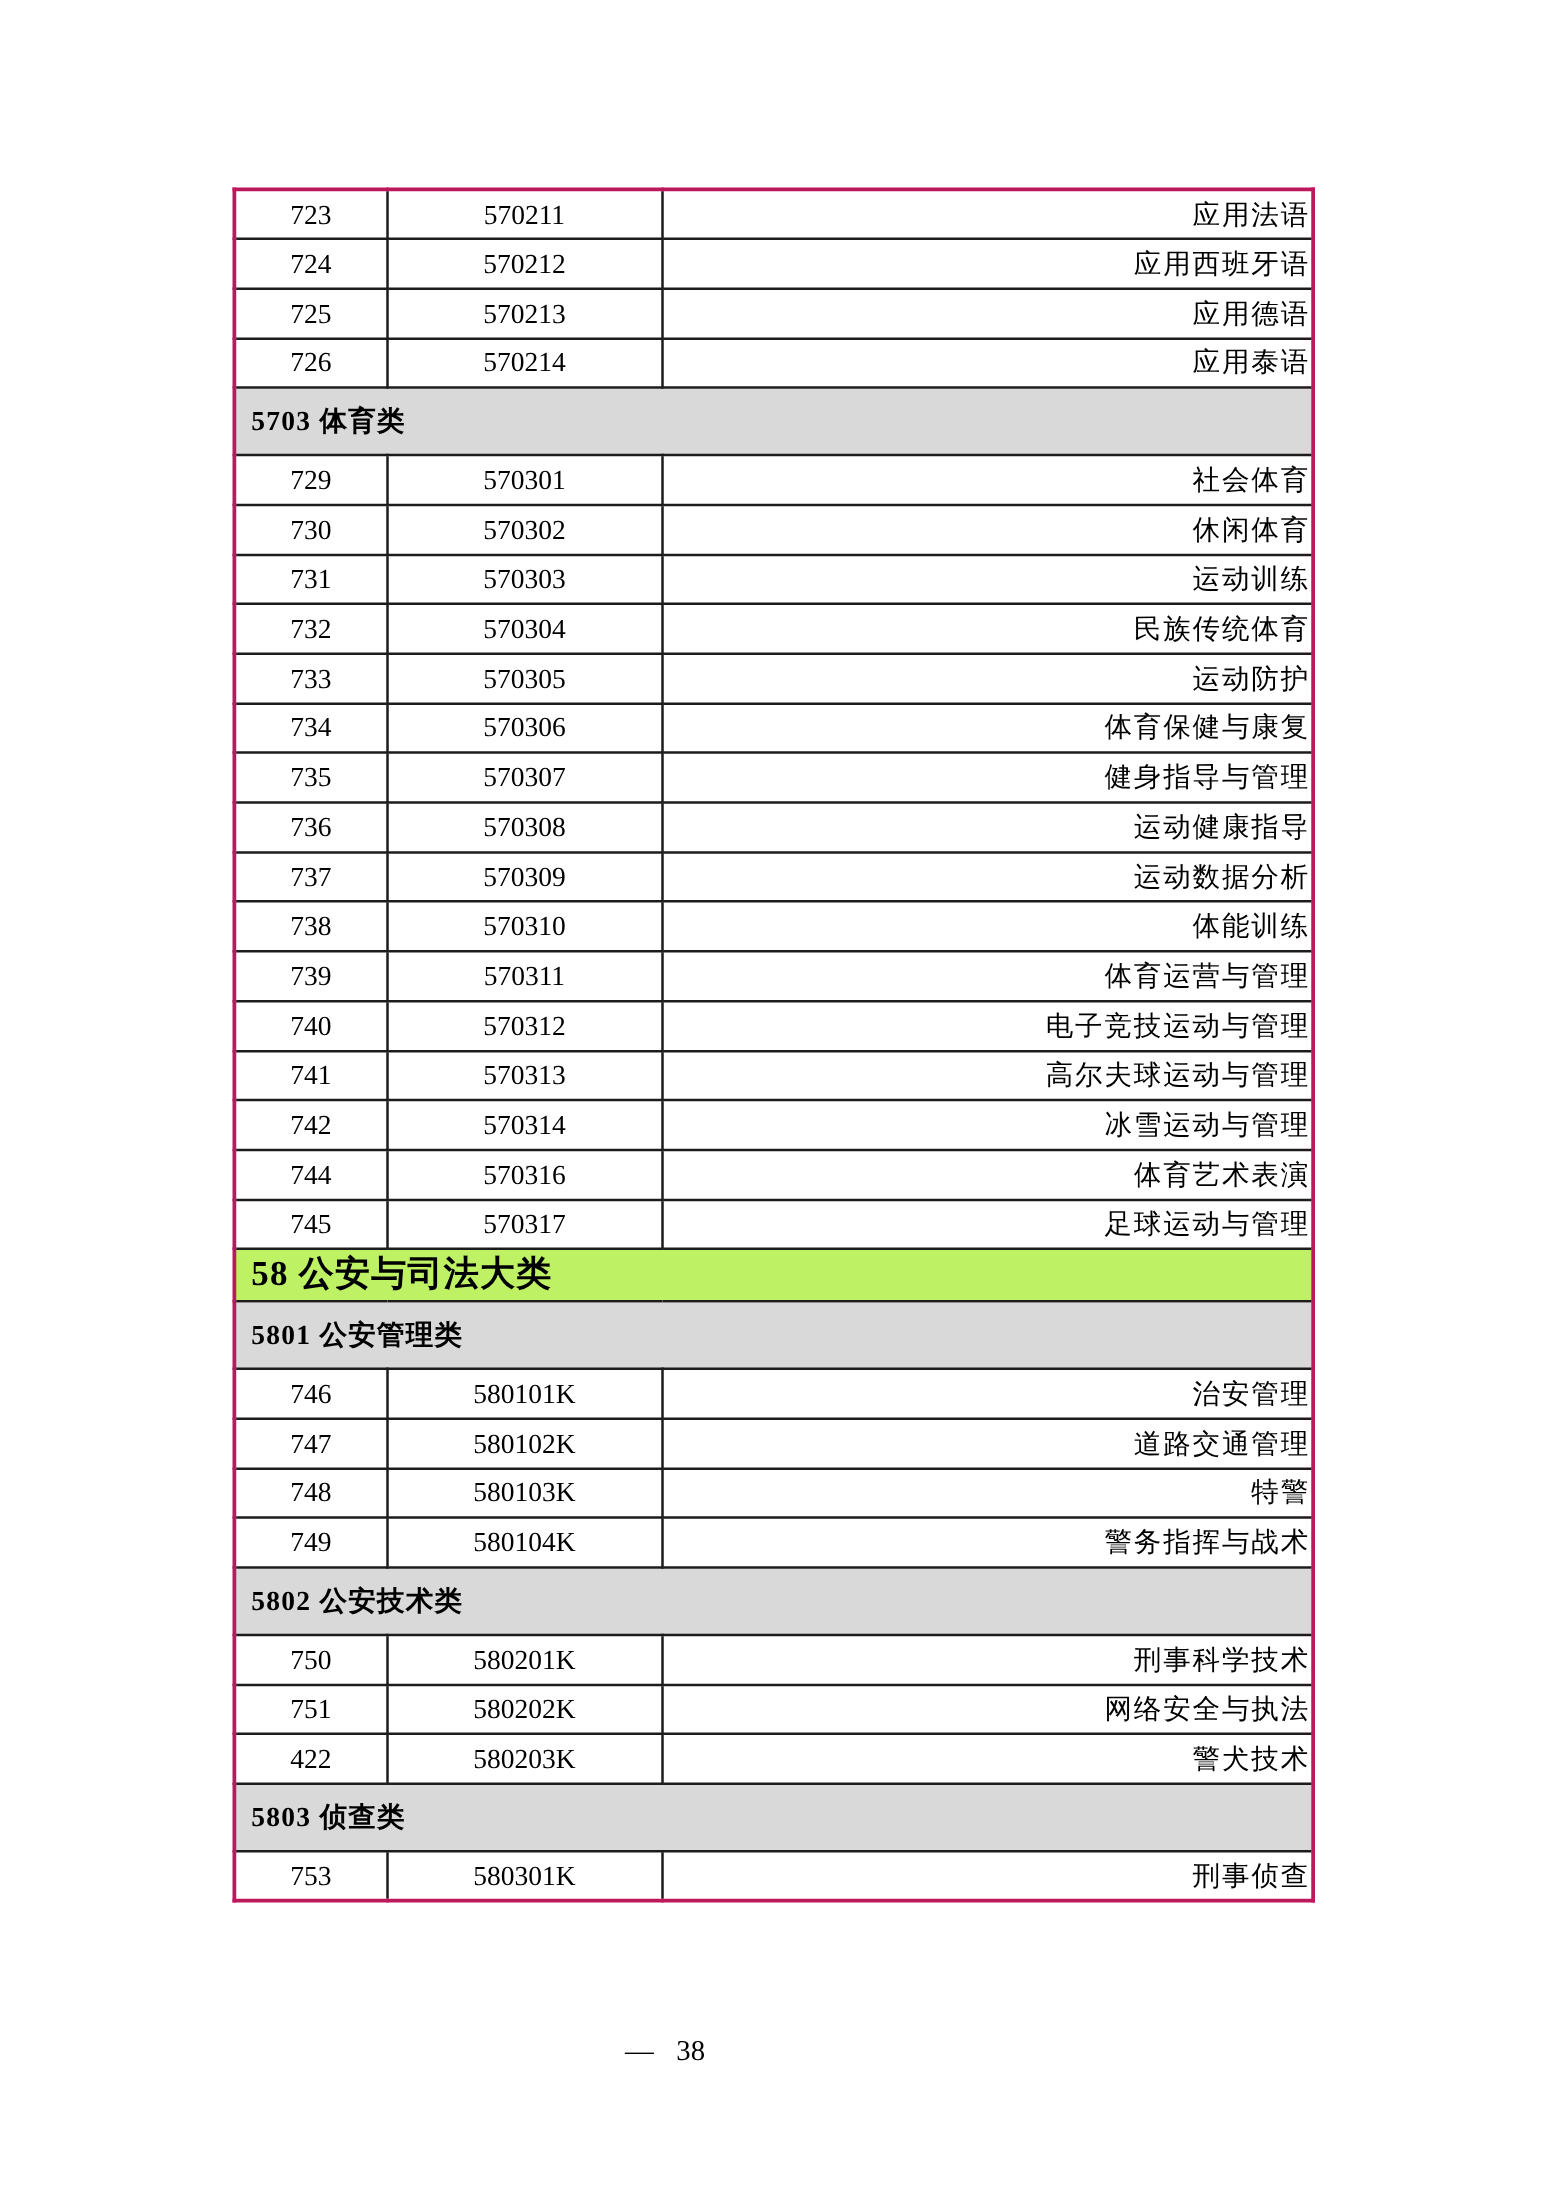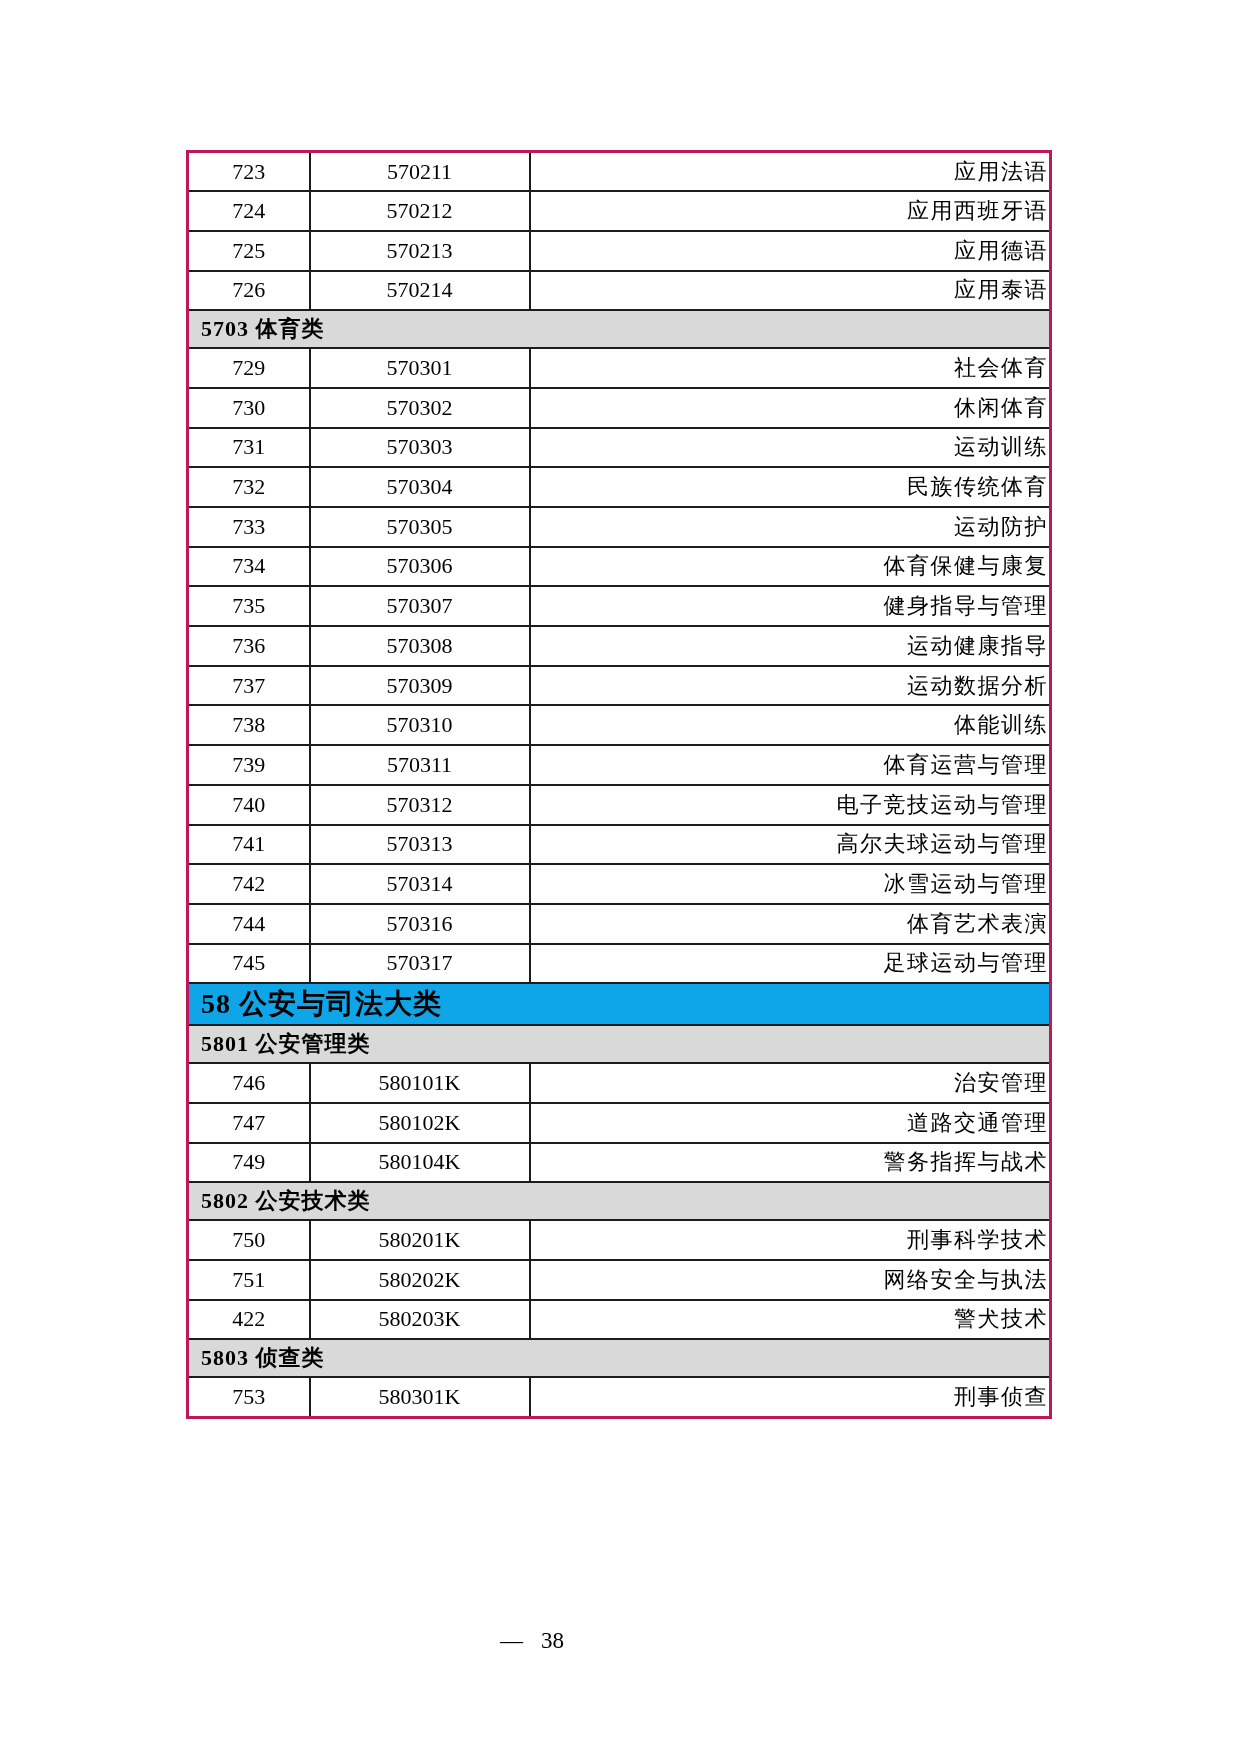--- a/index.html
+++ b/index.html
@@ -34,30 +34,30 @@
     vertical-align: middle;
     font-size: 22px;
     line-height: 1.1;
     overflow: hidden;
     white-space: nowrap;
   }
   tr.data-row td { height: 39.7px; background: #ffffff; }
   td.seq-cell, td.code-cell { text-align: center; }
   td.major-name-cell { text-align: right; padding-left: 12px; letter-spacing: 1.5px; }
   tr.section-row td {
-    height: 38px;
+    height: 54px;
     background: #d9d9d9;
     font-weight: bold;
     padding-left: 12px;
     letter-spacing: 1px;
     font-size: 22px;
   }
   tr.category-row td {
     height: 42px;
-    background: #0ea5e9;
+    background: #bef264;
     font-weight: bold;
     padding-left: 12px;
     letter-spacing: 1px;
     font-size: 28px;
   }
   .page-footer {
     position: absolute;
     top: 1628px;
     left: 0;
     width: 1064px;
@@ -192,20 +192,25 @@
           <td class="seq-cell">746</td>
           <td class="code-cell">580101K</td>
           <td class="major-name-cell">治安管理</td>
         </tr>
         <tr class="data-row">
           <td class="seq-cell">747</td>
           <td class="code-cell">580102K</td>
           <td class="major-name-cell">道路交通管理</td>
         </tr>
         <tr class="data-row">
+          <td class="seq-cell">748</td>
+          <td class="code-cell">580103K</td>
+          <td class="major-name-cell">特警</td>
+        </tr>
+        <tr class="data-row">
           <td class="seq-cell">749</td>
           <td class="code-cell">580104K</td>
           <td class="major-name-cell">警务指挥与战术</td>
         </tr>
         <tr class="section-row">
           <td colspan="3">5802 公安技术类</td>
         </tr>
         <tr class="data-row">
           <td class="seq-cell">750</td>
           <td class="code-cell">580201K</td>

